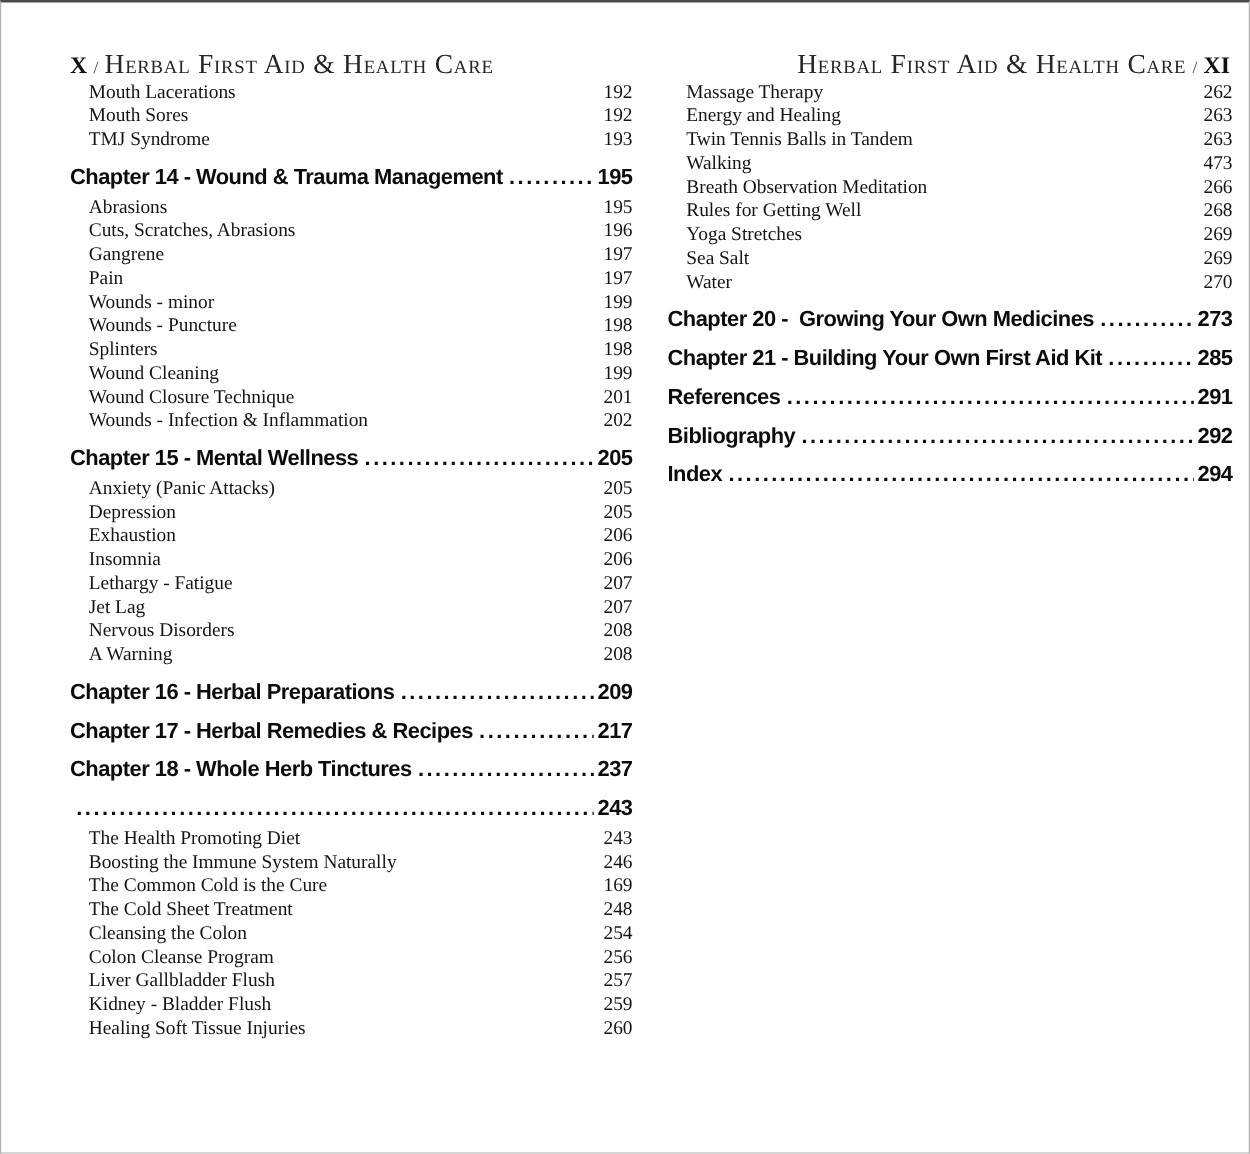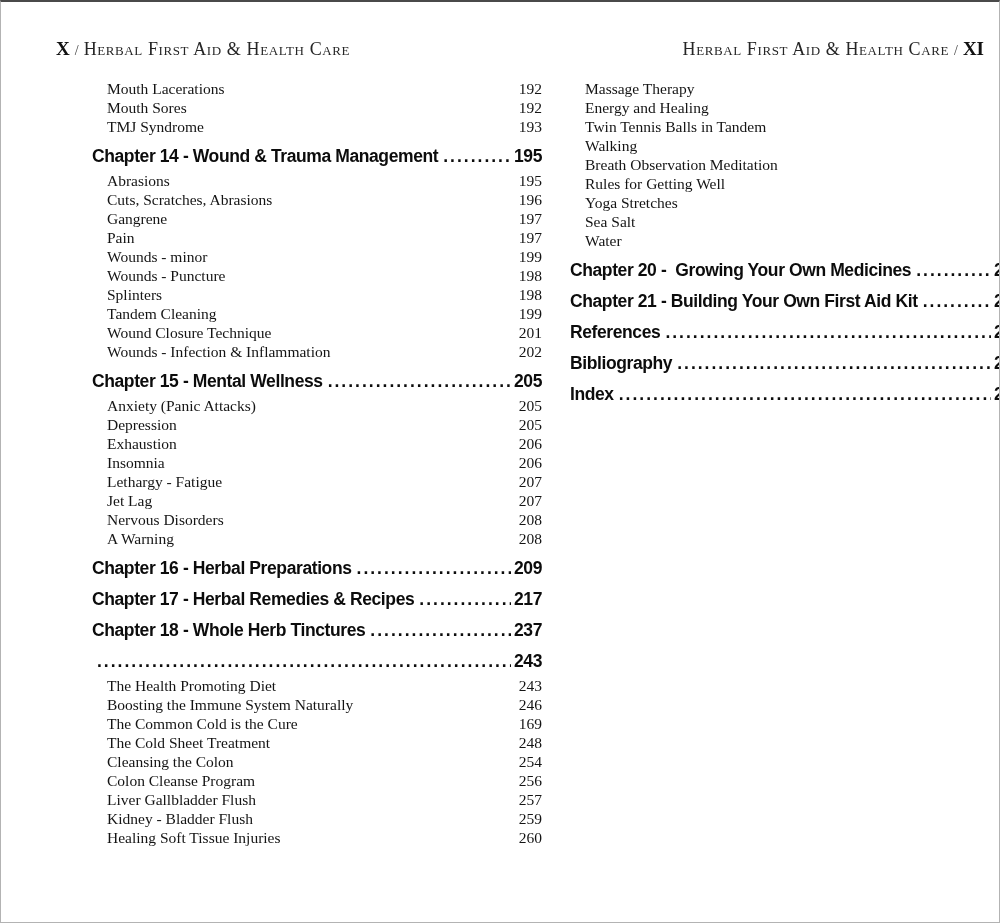--- a/index.html
+++ b/index.html
@@ -20,35 +20,35 @@
     right: 15px;
     top: 36px;
     display: flex;
     justify-content: space-between;
     align-items: baseline;
     color: #1f1f1f;
   }
   .header-left, .header-right { display: flex; align-items: baseline; }
   .smallcaps {
     font-variant: small-caps;
-    font-size: 18px;
+    font-size: 22px;
     letter-spacing: 0.6px;
     color: #262626;
   }
   .folio {
     font-weight: 700;
     font-size: 19px;
     color: #111;
   }
   .sep {
     font-size: 14px;
     margin: 0 5px;
     color: #444;
   }
-  .toc-col { position: absolute; top: 77px; margin-left: 36px; }
+  .toc-col { position: absolute; top: 62px; }
   .col-left  { left: 55px;  width: 450px; }
   .col-right { left: 533px; width: 452px; }
   .row { display: flex; align-items: baseline; }
   .row.item {
     font-family: "Liberation Serif", serif;
     font-size: 15.5px;
     line-height: 19px;
     color: #141414;
     padding-left: 15px;
   }
@@ -141,21 +141,21 @@
         <span class="label">Wounds - Puncture</span>
         <span class="leader"></span>
         <span class="page">198</span>
       </div>
       <div class="row item">
         <span class="label">Splinters</span>
         <span class="leader"></span>
         <span class="page">198</span>
       </div>
       <div class="row item">
-        <span class="label">Tandem Cleaning</span>
+        <span class="label">Wound Cleaning</span>
         <span class="leader"></span>
         <span class="page">199</span>
       </div>
       <div class="row item">
         <span class="label">Wound Closure Technique</span>
         <span class="leader"></span>
         <span class="page">201</span>
       </div>
       <div class="row item">
         <span class="label">Wounds - Infection &amp; Inflammation</span>

